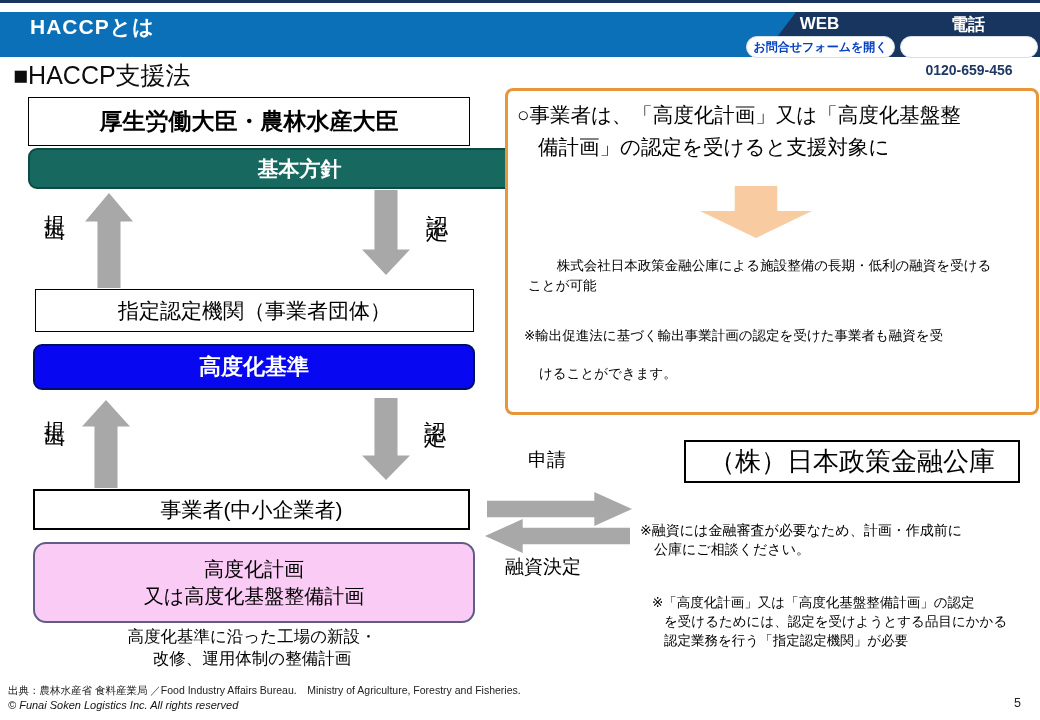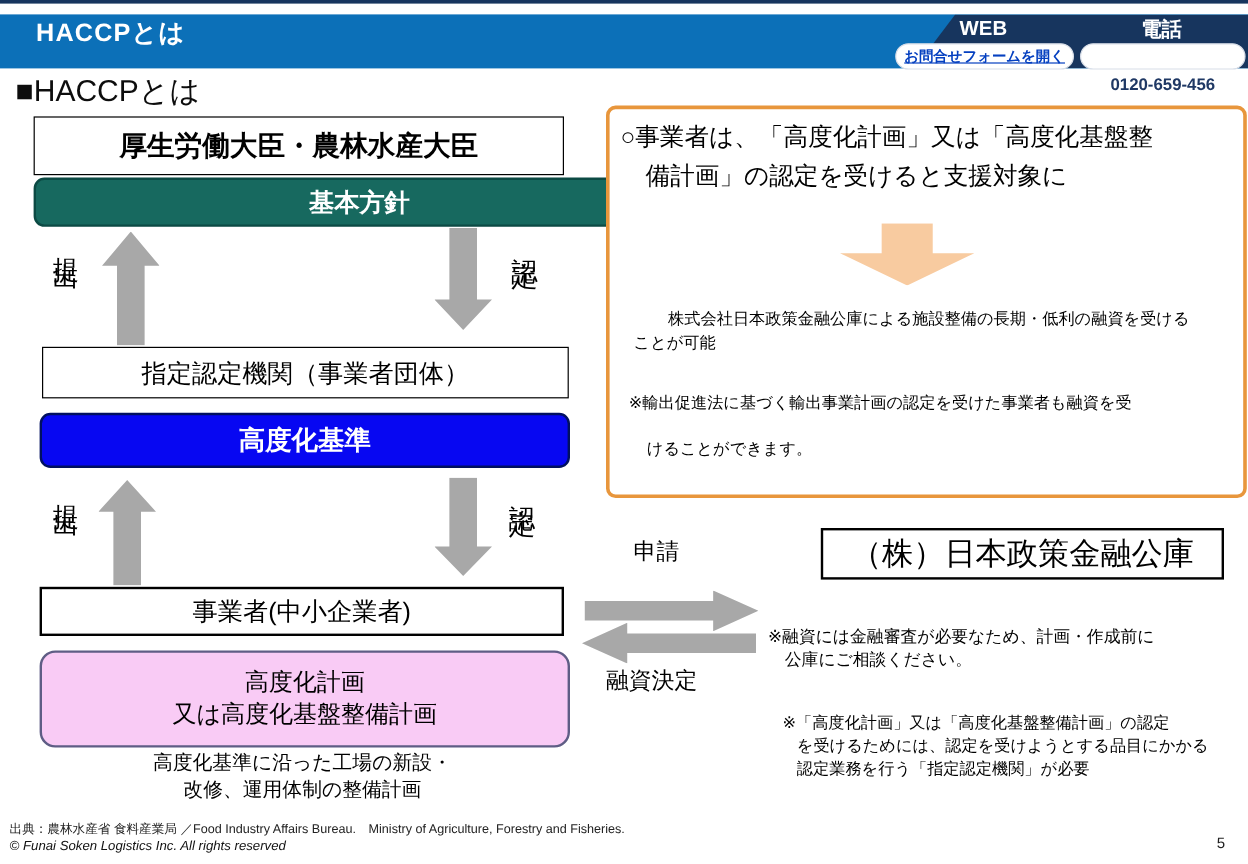--- a/index.html
+++ b/index.html
@@ -13,21 +13,21 @@
   
   .topline{left:0;top:0;width:1040px;height:3px;background:#17355E;}
   .bluebar{left:0;top:12px;width:1040px;height:45px;background:#0C70B8;}
   .slide-title{left:30px;top:12px;height:29px;display:flex;align-items:center;
     color:#fff;font-size:21px;font-weight:bold;letter-spacing:1px;}
   .navy-panel{left:762px;top:12px;width:278px;height:45px;background:#17355E;
     clip-path:polygon(34px 0,100% 0,100% 100%,0 100%);}
   .chan-label{top:13px;height:22px;color:#fff;font-size:17px;font-weight:bold;}
   .pill{top:36px;height:20px;background:#fff;border-radius:11px;border:1px solid #d8dee8;
     display:flex;align-items:center;justify-content:center;}
-  .pill-link{font-size:12px;font-weight:bold;color:#0540C0;text-decoration:underline;cursor:pointer;}
+  .pill-link{font-size:12px;font-weight:bold;color:#0540C0;cursor:pointer;}
   .pill-phone{font-size:14px;font-weight:bold;color:#1F3864;margin-top:45px;}
 
   
   .page-heading{left:13px;top:59px;font-size:25px;color:#0d0d0d;}
 
   
   .wbox{background:#fff;border:2px solid #000;}
   .box-ministers{left:28px;top:97px;width:440px;height:47px;font-size:23px;font-weight:bold;border-width:1px;}
   .box-teal{left:28px;top:148px;width:443px;height:37px;background:#17695F;border:2px solid #0C4A44;
     border-radius:9px;color:#fff;font-size:21px;font-weight:bold;padding-left:48px;}
@@ -87,21 +87,21 @@
   <div class="abs navy-panel"></div>
   <div class="abs chan-label center" style="left:746px;width:147px;">WEB</div>
   <div class="abs chan-label center" style="left:900px;width:136px;">電話</div>
   <div class="abs pill" style="left:746px;width:147px;">
     <span class="pill-link">お問合せフォームを開く</span>
   </div>
   <div class="abs pill" style="left:900px;width:136px;">
     <span class="pill-phone">0120-659-456</span>
   </div>
 
-  <div class="abs page-heading">■HACCPとは</div>
+  <div class="abs page-heading">■HACCP支援法</div>
 
   <div class="abs center wbox box-ministers">厚生労働大臣・農林水産大臣</div>
   <div class="abs center box-teal">基本方針</div>
 
   <div class="abs vlabel" style="left:40px;top:197px;">提出</div>
   <div class="abs varrow arrow-up" style="left:85px;top:193px;width:48px;height:95px;"></div>
   <div class="abs varrow arrow-down" style="left:362px;top:190px;width:48px;height:85px;"></div>
   <div class="abs vlabel" style="left:422px;top:197px;">認定</div>
 
   <div class="abs center wbox box-agency">指定認定機関（事業者団体）</div>

